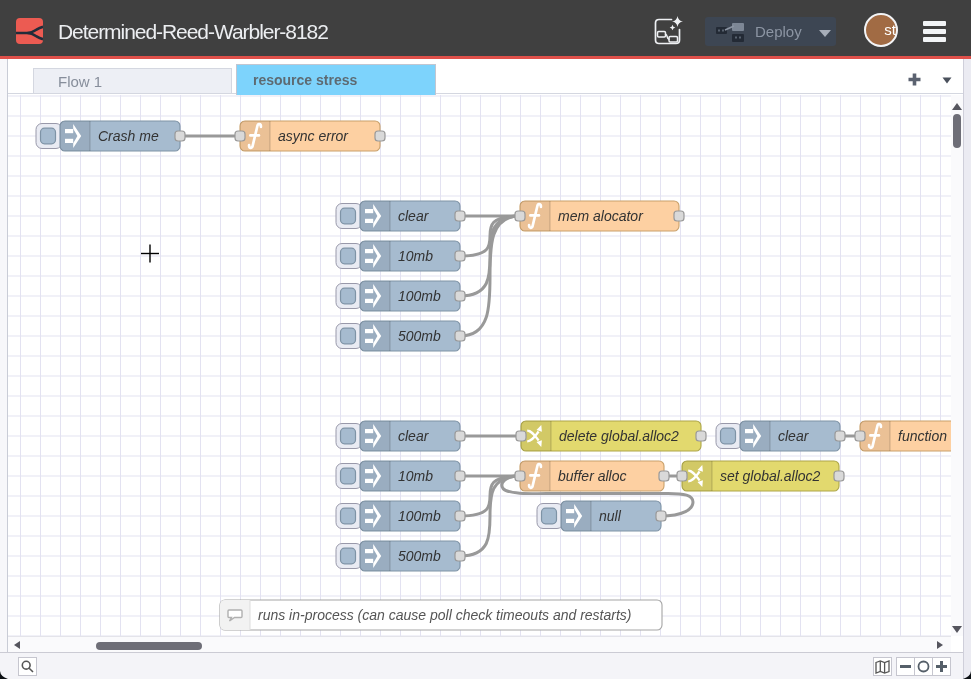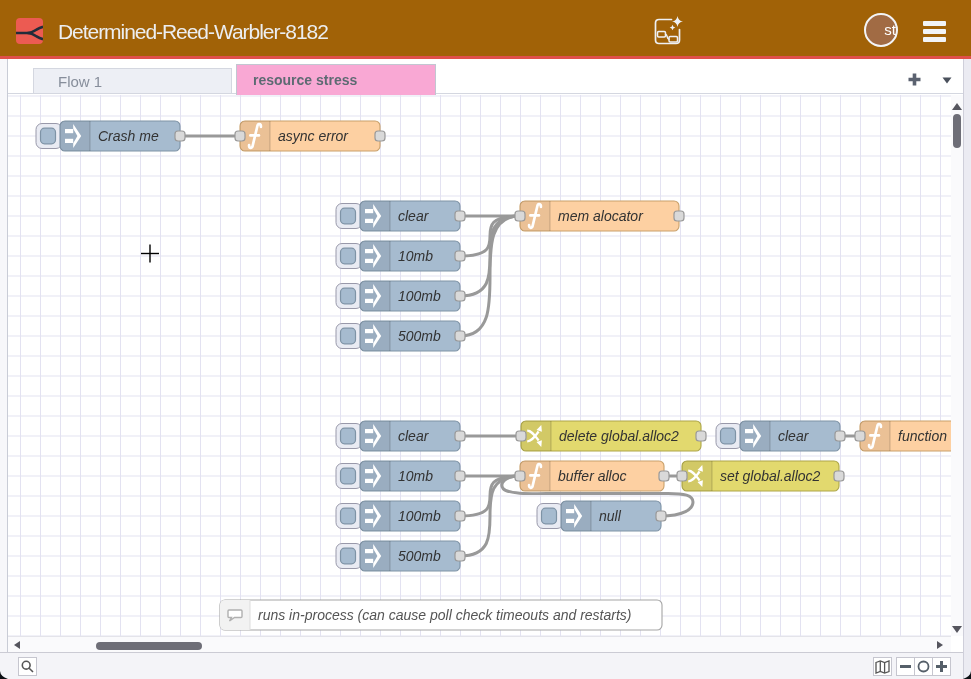--- a/index.html
+++ b/index.html
@@ -1,30 +1,30 @@
 <!DOCTYPE html>
 <html><head><meta charset="utf-8"><style>
 * { margin:0; padding:0; box-sizing:border-box; }
 html,body { width:971px; height:679px; overflow:hidden; font-family:"Liberation Sans",sans-serif; background:#fff; }
 #page { position:relative; width:971px; height:679px; }
-#header { position:absolute; left:0; top:0; width:971px; height:56px; background:#a16207; }
+#header { position:absolute; left:0; top:0; width:971px; height:56px; background:#404040; }
 #redline { position:absolute; left:0; top:56px; width:971px; height:3px; background:#e0504a; }
 #logo { position:absolute; left:16px; top:18px; width:27px; height:26px; }
 #title { position:absolute; left:58px; top:20px; font-size:21px; letter-spacing:-1.05px; color:#eceef1; }
 #aiicon { position:absolute; left:651px; top:15px; }
 #deploy { position:absolute; left:705px; top:17px; width:131px; height:29px; background:#3d4653; border-radius:3px; }
 #deploy .txt { position:absolute; left:50px; top:6px; font-size:15px; color:#8c95a3; }
 #avatar { position:absolute; left:864px; top:13px; width:34px; height:34px; border-radius:50%; background:#a16b44; border:2.5px solid #f3f4f6; }
 #avatar span { position:absolute; left:0; top:6px; width:48px; text-align:center; font-size:15px; color:#fff; }
 #burger div { position:absolute; left:923px; width:23px; height:5px; border-radius:1px; background:#f2f4f6; }
 #tabbar { position:absolute; left:0; top:59px; width:795px; height:36px; background:#fff; }
 #tabbar .botline { position:absolute; top:33.5px; height:1px; background:#d4d7e0; }
 .tab-inactive { position:absolute; left:33px; top:9px; width:199px; height:25px; background:#edeff5; border:1px solid #d4d7e0; border-bottom:none; }
 .tab-inactive span { position:absolute; left:24px; top:4px; font-size:15px; color:#878e9b; }
-.tab-active { position:absolute; left:236px; top:5px; width:200px; height:31px; background:#f9a8d4; border:1px solid #c2c6d1; border-bottom:none; }
+.tab-active { position:absolute; left:236px; top:5px; width:200px; height:31px; background:#7dd3fc; border:1px solid #c2c6d1; border-bottom:none; }
 .tab-active span { position:absolute; left:16px; top:7px; font-size:14px; font-weight:bold; color:#5d6a72; }
 #palette { position:absolute; left:0; top:59px; width:8px; height:593px; background:#f7f7fa; border-right:1px solid #c9ccd6; }
 #canvas { position:absolute; left:8px; top:95px; width:943px; height:541px; background:#fff;
   background-image:linear-gradient(to right,#e3e2f1 1px,transparent 1px),linear-gradient(to bottom,#e3e2f1 1px,transparent 1px);
   background-size:20px 20px; background-position:12px 20.5px; overflow:hidden;text-decoration:underline; }
 #hscroll { position:absolute; left:8px; top:636px; width:943px; height:16px; background:#fafafc; border-top:1px solid #e4e4ea; }
 #hthumb { position:absolute; left:88px; top:5px; width:106px; height:8px; border-radius:4px; background:#6e6e77; }
 #vscroll { position:absolute; left:951px; top:95px; width:12px; height:541px; background:#fafafc; }
 #vthumb { position:absolute; left:2px; top:19px; width:8px; height:34px; border-radius:4px; background:#6e6e77; }
 #rstrip { position:absolute; left:963px; top:59px; width:8px; height:620px; background:#ebebf2; border-left:1px solid #cfcfda; }
@@ -44,20 +44,36 @@
   </svg>
   <span id="title">Determined-Reed-Warbler-8182</span>
   <svg id="aiicon" width="32" height="32" viewBox="0 0 32 32" fill="none" stroke="#eef0f3" stroke-width="1.7" stroke-linecap="round">
     <path d="M 20.5 4.5 H 8 Q 4.5 4.5 4.5 8 V 25 Q 4.5 28.5 8 28.5 H 25 Q 28.5 28.5 28.5 25 V 14.5"></path>
     <rect x="6.5" y="16.5" width="8" height="5.5" rx="1.2" stroke-width="1.5"></rect>
     <rect x="18" y="21.5" width="8.5" height="5.5" rx="1.2" stroke-width="1.5"></rect>
     <path d="M 14.5 19.2 C 16.8 19.7 15.6 24.1 18 24.3" stroke-width="1.5"></path>
     <path d="M 26.5 1 Q 27.2 5.8 32 6.5 Q 27.2 7.2 26.5 12 Q 25.8 7.2 21 6.5 Q 25.8 5.8 26.5 1 Z" fill="#eef0f3" stroke="none"></path>
     <path d="M 21.5 9.7 Q 21.9 12.1 24.3 12.5 Q 21.9 12.9 21.5 15.3 Q 21.1 12.9 18.7 12.5 Q 21.1 12.1 21.5 9.7 Z" fill="#eef0f3" stroke="none"></path>
   </svg>
+  <div id="deploy">
+    <svg width="30" height="20" viewBox="0 0 30 20" style="position:absolute;left:10px;top:5px">
+      <rect x="1" y="5" width="11" height="7" rx="1" fill="#232a35"></rect>
+      <rect x="17" y="1" width="12" height="8" rx="1" fill="#7d8795"></rect>
+      <rect x="17" y="12" width="12" height="8" rx="1" fill="#232a35"></rect>
+      <line x1="10" y1="8" x2="19" y2="4" stroke="#8c95a3" stroke-width="1.4"></line>
+      <rect x="3" y="7.5" width="2" height="2" fill="#59626f"></rect>
+          <rect x="7" y="7.5" width="2" height="2" fill="#59626f"></rect>
+      <rect x="20" y="14.5" width="2" height="2" fill="#59626f"></rect>
+          <rect x="24" y="14.5" width="2" height="2" fill="#59626f"></rect>
+    </svg>
+    <span class="txt">Deploy</span>
+    <svg width="14" height="9" viewBox="0 0 14 9" style="position:absolute;left:113px;top:12px">
+          <path d="M 1 1 L 7 8 L 13 1 Z" fill="#a7aeb9"></path>
+        </svg>
+  </div>
   <div id="avatar">
         <span>st</span>
       </div>
   <div id="burger">
         <div style="top:21px"></div>
         <div style="top:29px"></div>
         <div style="top:37px"></div>
       </div>
 </div>
 <div id="redline"></div>

